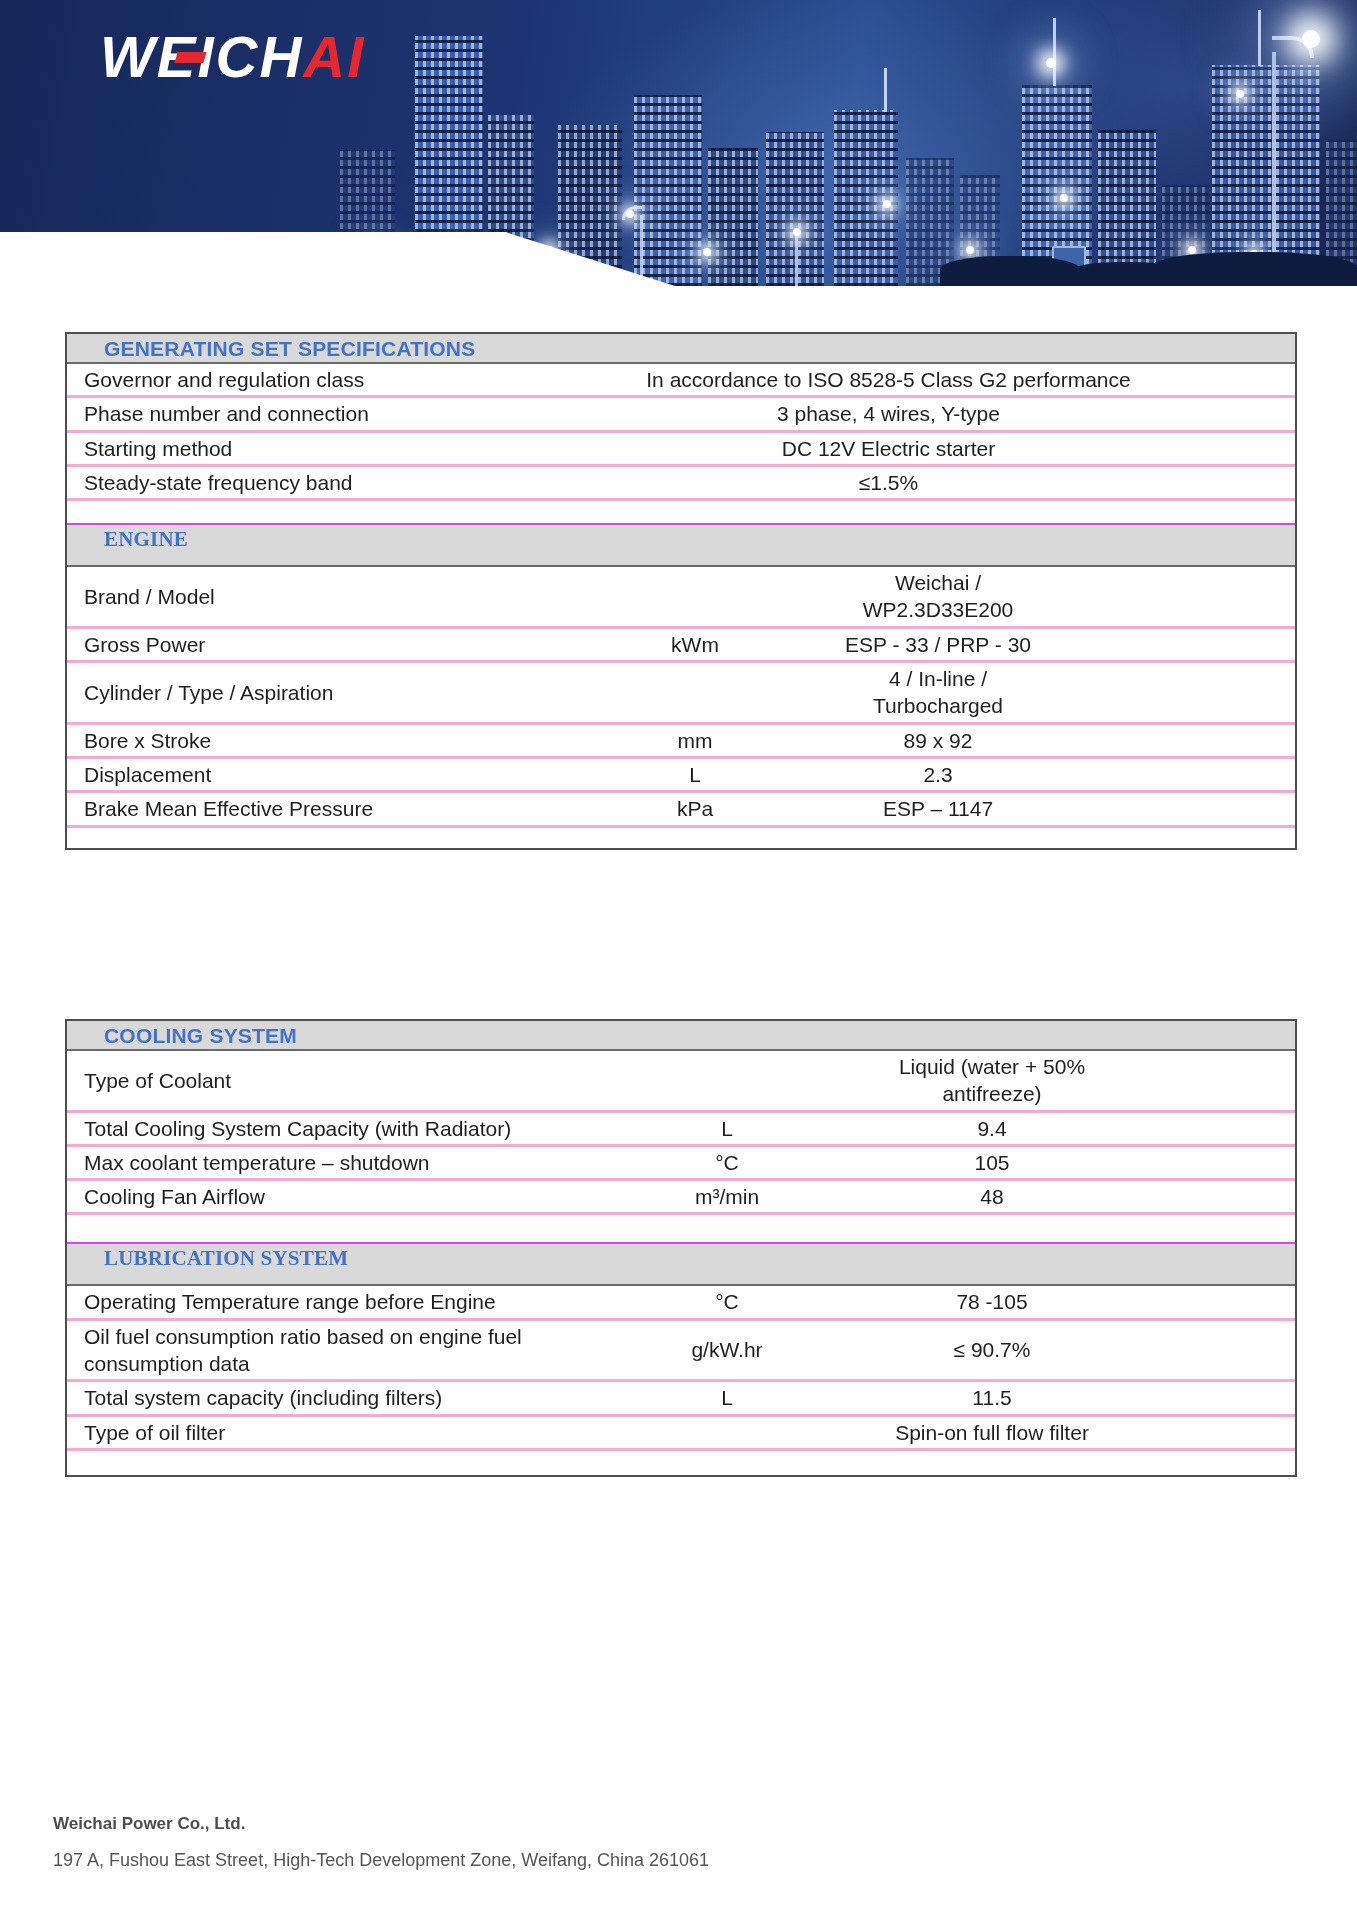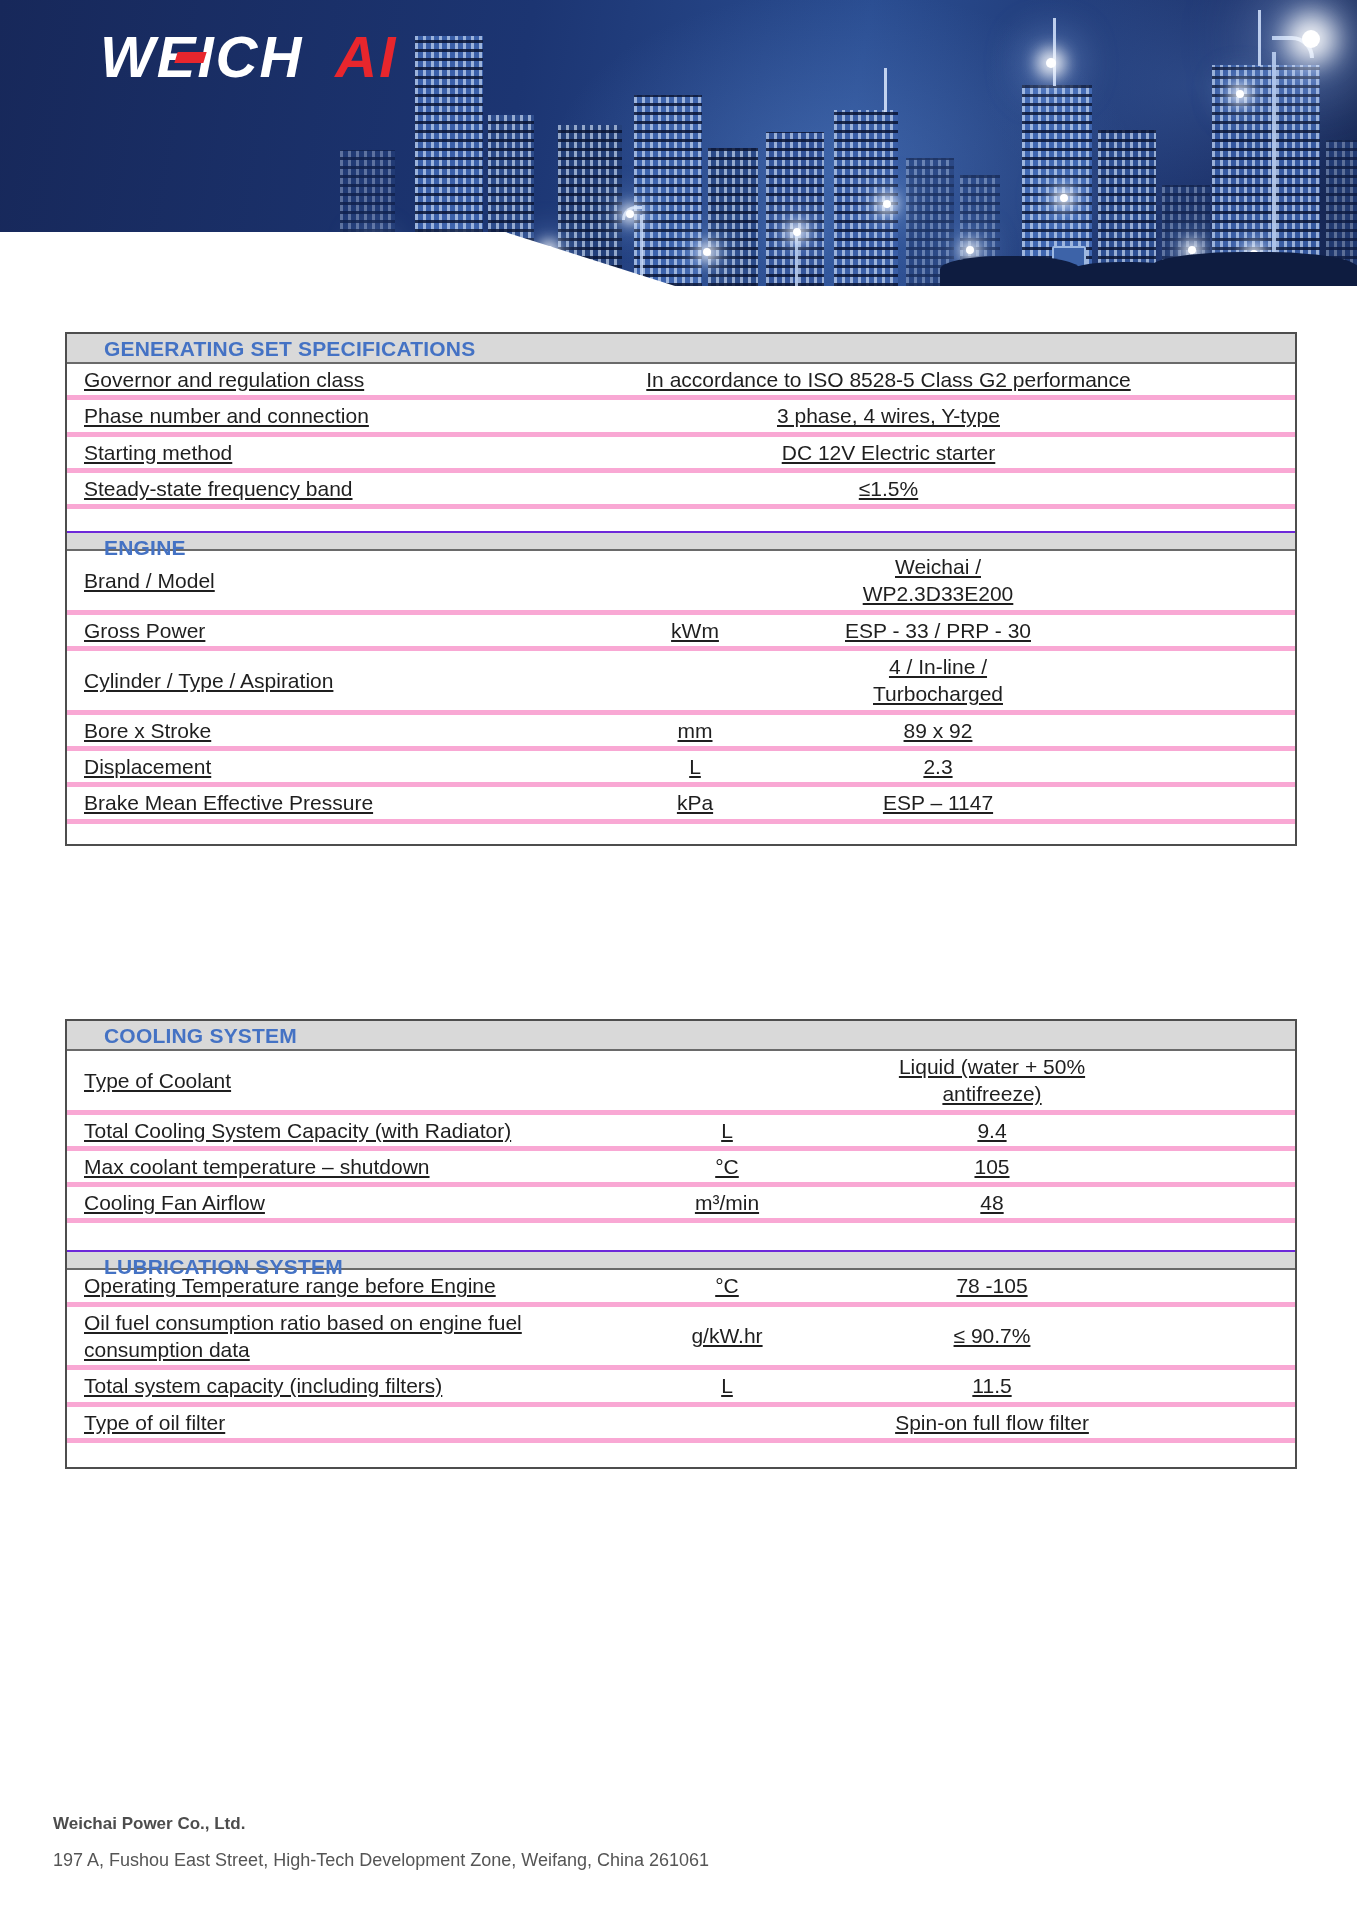--- a/index.html
+++ b/index.html
@@ -47,35 +47,35 @@
   }
   .tree { position:absolute; background:#0e1c40; border-radius:45% 45% 0 0; }
   .sign { position:absolute; background:#3d63a8; border:2px solid #9db9e2; border-radius:2px; }
   .wedge {
     position:absolute; left:0; bottom:0; width:675px; height:54px; background:#fff;
     clip-path:polygon(0 0, 505px 0, 675px 54px, 0 54px);
   }
   .logo { position:absolute; left:100px; top:28px; font-size:58px; line-height:1;
     font-weight:800; font-style:italic; letter-spacing:2px; white-space:nowrap; }
   .logo .lw { color:#ffffff; }
-  .logo .lr { color:#e8262d;margin-left:32px; }
+  .logo .lr { color:#e8262d; }
   .logo-ebar { position:absolute; left:76px; top:24px; width:29px; height:11px;
     background:#e8262d; transform:skewX(-17deg); }
 
   
   .spec-box { position:absolute; left:65px; width:1232px; background:#fff;
     border:2px solid #4e4e4e; }
   .box1 { top:332px; }
   .box2 { top:1019px; }
   .band { height:30px; background:#d9d9d9; border-bottom:2px solid #6a6a6a;
     color:#4472c4; font-weight:700; font-size:21px; line-height:29px;
     padding-left:37px; letter-spacing:.2px; }
-  .band.mid { border-top:2px solid #6d28d9; height:20px; }
+  .band.mid { border-top:2px solid #d946ef; height:44px;font-family:Liberation Serif, serif; }
   .row { display:grid; align-items:center; min-height:30px; font-size:21px;
-    border-bottom:5px solid #f9a8d4;text-decoration:underline; }
+    border-bottom:3px solid #f9a8d4; }
   .rows-genset .row { grid-template-columns:415px 1fr; }
   .rows-engine .row { grid-template-columns:500px 256px 230px 1fr; }
   .rows-cool .row  { grid-template-columns:520px 280px 250px 1fr; }
   .cell-label { padding:2px 10px 2px 17px; line-height:1.3; }
   .cell-unit, .cell-value { text-align:center; padding:2px 2px; line-height:1.3; }
   .spacer-a { height:22px; }
   .spacer-b { height:20px; }
   .spacer-c { height:27px; }
   .spacer-d { height:24px; }
 

